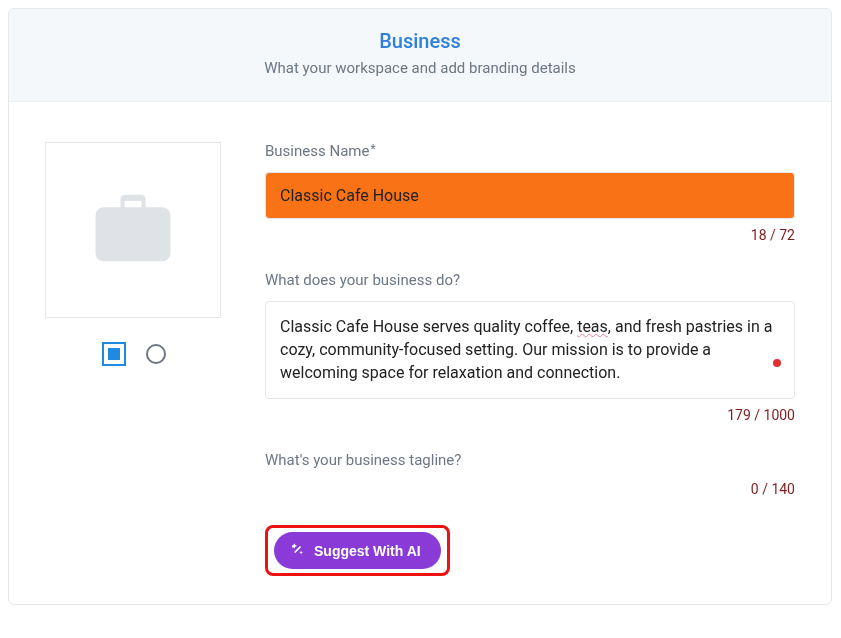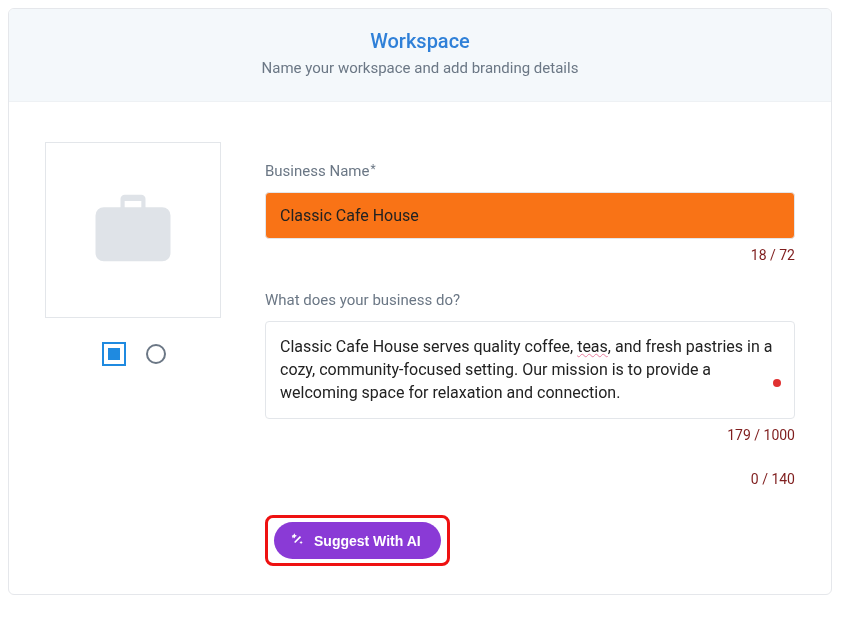--- a/index.html
+++ b/index.html
@@ -59,21 +59,21 @@
       width: 24px; height: 24px;
       border: 2px solid #1f8ae0;
       display:flex;align-items:center;justify-content:center;
     }
     .shape-square-inner {
       width: 12px; height: 12px; background:#1f8ae0;
     }
     .shape-circle {
       width: 20px; height: 20px; border: 2px solid #6b7785; border-radius: 50%;
     }
-    .right-col { flex: 1; margin-top: 20px; }
+    .right-col { flex: 1; }
     .field { margin-bottom: 28px; }
     .field-label {
       color: #6b7785; font-size: 15px; margin-bottom: 12px;
     }
     .req-star { font-size: 12px; vertical-align: top; margin-left:1px;}
     .text-input, .textarea {
       width: 100%;
       border: 1px solid #e3e6ea;
       border-radius: 4px;
       padding: 13px 14px;
@@ -128,22 +128,22 @@
       background:#fff;
       position:relative;
     }
   </style>
 </head>
 <body>
 
 <div class="card">
 
   <div class="header">
-    <div class="header-title">Workspace</div>
-    <div class="header-sub">Name your workspace and add branding details</div>
+    <div class="header-title">Business</div>
+    <div class="header-sub">What your workspace and add branding details</div>
   </div>
 
   <div class="body">
 
     <div class="left-col">
       <div class="image-box">
         <span class="briefcase-icon">
           <svg width="110" height="100" viewBox="0 0 24 24">
             <path d="M10 4h4a1 1 0 0 1 1 1v2h4a2 2 0 0 1 2 2v9a2 2 0 0 1-2 2H5a2 2 0 0 1-2-2V9a2 2 0 0 1 2-2h4V5a1 1 0 0 1 1-1zm0 3h4V5.5h-4V7z"></path>
           </svg>
@@ -176,20 +176,21 @@
         <div class="textarea-wrap">
           <div class="desc-box" contenteditable="true" style="">
             <span>Classic Cafe House serves quality coffee, </span><span class="spell-underline">teas</span><span>, and fresh pastries in a cozy, community-focused setting. Our mission is to provide a welcoming space for relaxation and connection.</span>
           </div>
           <div class="red-dot"></div>
         </div>
         <div class="counter">179 / 1000</div>
       </div>
 
       <div class="field">
+        <div class="field-label">What's your business tagline?</div>
         <div class="counter">0 / 140</div>
       </div>
 
       <div class="suggest-wrap">
         <button class="suggest-btn">
           <span class="wand-icon">
             <svg width="14" height="14" viewBox="0 0 24 24">
                 <path d="M7 17l10-10 2 2-10 10-2-2zm-2-6l1.5-3L3 6.5 6 5l1.5-3L9 5l3 1.5L9 8 7.5 11 6 8 3 6.5zm14 4l1 2 2 1-2 1-1 2-1-2-2-1 2-1 1-2z"></path>
               </svg>
           </span>

